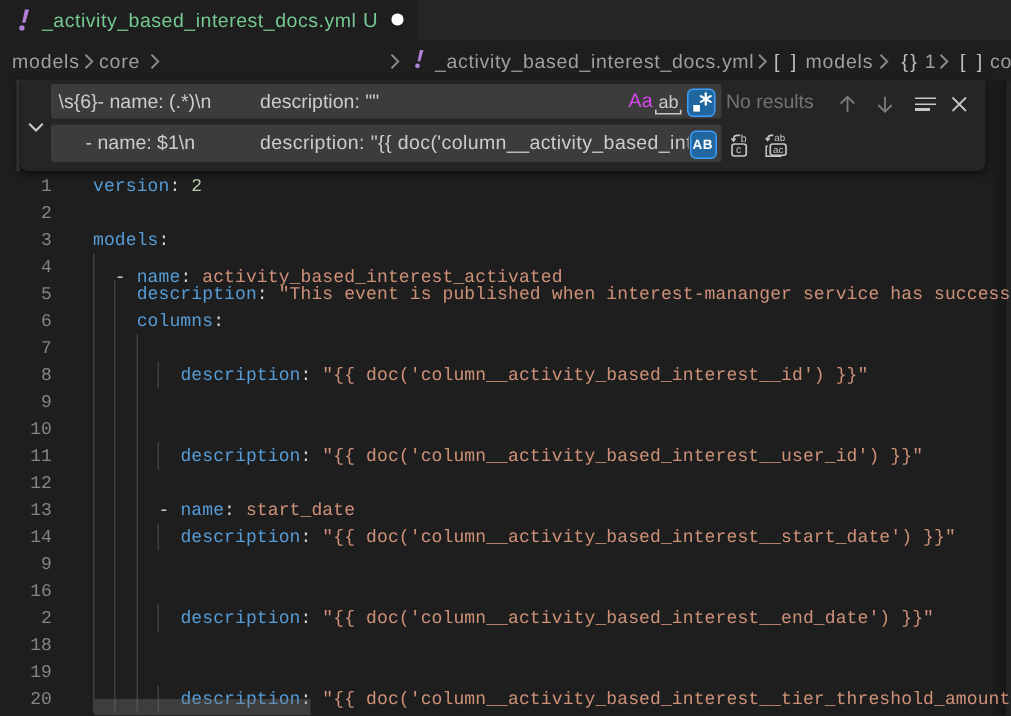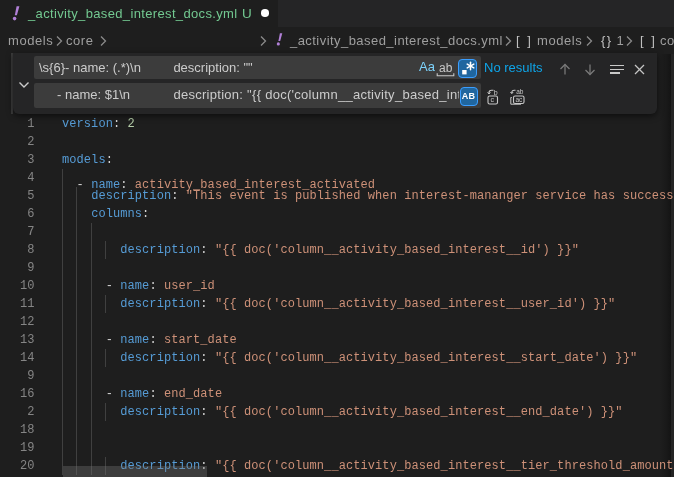--- a/index.html
+++ b/index.html
@@ -20,25 +20,25 @@
 #rstrip1{left:660px;top:54px;width:11px;height:423px;background:linear-gradient(90deg,#1e1e1e 0%,#191919 60%,#141414 100%)}
 #rstrip2{left:671px;top:54px;width:3px;height:423px;background:#242424}
 #hthumb{left:63px;top:466px;width:144px;height:11px;background:rgba(121,121,121,0.35)}
 #findw{left:13px;top:52.6px;width:644px;height:61.3px;background:#252526;border-radius:0 0 6px 6px;box-shadow:0 2px 6px rgba(0,0,0,0.55);}
 #sash{left:11px;top:52.6px;width:2px;height:61.3px;background:#3c3c3c}
 #chev{left:18px;top:78.5px;width:12px;height:12px}
 .inp{position:absolute;background:#3c3c3c;border-radius:2px}
 #sinp{left:21px;top:3.1px;width:447px;height:23.5px}
 #rinp{left:21px;top:30.9px;width:447px;height:24.7px}
 .itxt{position:absolute;left:5px;top:4px;font-size:13px;color:#cccccc;white-space:pre;overflow:hidden}
-.fico{position:absolute;color:#7dd3fc}
+.fico{position:absolute;color:#d946ef}
 #icoAa{left:406px;top:6px;font-size:13px;letter-spacing:0.2px}
 .optbox{position:absolute;border:1px solid #3b9eff;background:#20669f;border-radius:4px;color:#fff}
 #icore{left:445px;top:6.4px;width:19px;height:19px}
-#noresults{left:484px;top:60px;font-size:13px;color:#0ea5e9}
+#noresults{left:484px;top:60px;font-size:13px;color:#737373}
 #icoAB{left:446.5px;top:34.3px;width:18px;height:19px;font-size:9px;font-weight:700;text-align:center;line-height:17.5px;letter-spacing:0.3px}
 svg{display:block}
 </style></head><body>
 
 <div class="abs" id="tabbar"></div>
 <div class="abs" id="tab"></div>
 <svg class="abs" style="left:12px;top:6px" width="8" height="15" viewBox="0 0 8 15">
     <path d="M4.6 0.3 L7.4 0.3 L4.9 9.2 L2.8 9.2 Z" fill="#b180d7"></path>
     <circle cx="2.6" cy="12.6" r="1.8" fill="#b180d7"></circle>
   </svg>
@@ -90,31 +90,29 @@
     <div class="cl" style="top:176px">  - <span class="k">name</span>:<span class="s"> activity_based_interest_activated</span></div>
     <div class="ln" style="top:187px">5</div>
     <div class="cl" style="top:187px">    <span class="k">description</span>:<span class="s"> "This event is published when interest-mananger service has successfully activated the interest tier."</span></div>
     <div class="ln" style="top:205px">6</div>
     <div class="cl" style="top:205px">    <span class="k">columns</span>:</div>
     <div class="ln" style="top:223px">7</div>
     <div class="ln" style="top:241px">8</div>
     <div class="cl" style="top:241px">        <span class="k">description</span>:<span class="s"> "{{ doc('column__activity_based_interest__id') }}"</span></div>
     <div class="ln" style="top:259px">9</div>
     <div class="ln" style="top:277px">10</div>
-    <div class="cl" style="top:277px">      - <span class="k">name</span>:<span class="s"> user_id</span></div>
     <div class="ln" style="top:295px">11</div>
     <div class="cl" style="top:295px">        <span class="k">description</span>:<span class="s"> "{{ doc('column__activity_based_interest__user_id') }}"</span></div>
     <div class="ln" style="top:313px">12</div>
     <div class="ln" style="top:331px">13</div>
     <div class="cl" style="top:331px">      - <span class="k">name</span>:<span class="s"> start_date</span></div>
     <div class="ln" style="top:349px">14</div>
     <div class="cl" style="top:349px">        <span class="k">description</span>:<span class="s"> "{{ doc('column__activity_based_interest__start_date') }}"</span></div>
     <div class="ln" style="top:367px">9</div>
     <div class="ln" style="top:385px">16</div>
-    <div class="cl" style="top:385px">      - <span class="k">name</span>:<span class="s"> end_date</span></div>
     <div class="ln" style="top:403px">2</div>
     <div class="cl" style="top:403px">        <span class="k">description</span>:<span class="s"> "{{ doc('column__activity_based_interest__end_date') }}"</span></div>
     <div class="ln" style="top:421px">18</div>
     <div class="ln" style="top:439px">19</div>
     <div class="ln" style="top:457px">20</div>
     <div class="cl" style="top:457px">        <span class="k">description</span>:<span class="s"> "{{ doc('column__activity_based_interest__tier_threshold_amount') }}"</span></div>
     <div class="ig" style="left:62px;top:169px;height:306px"></div>
     <div class="ig" style="left:76.4px;top:187px;height:288px"></div>
     <div class="ig" style="left:90.8px;top:223px;height:252px"></div>
     <div class="ig" style="left:105.2px;top:241px;height:18px"></div>

